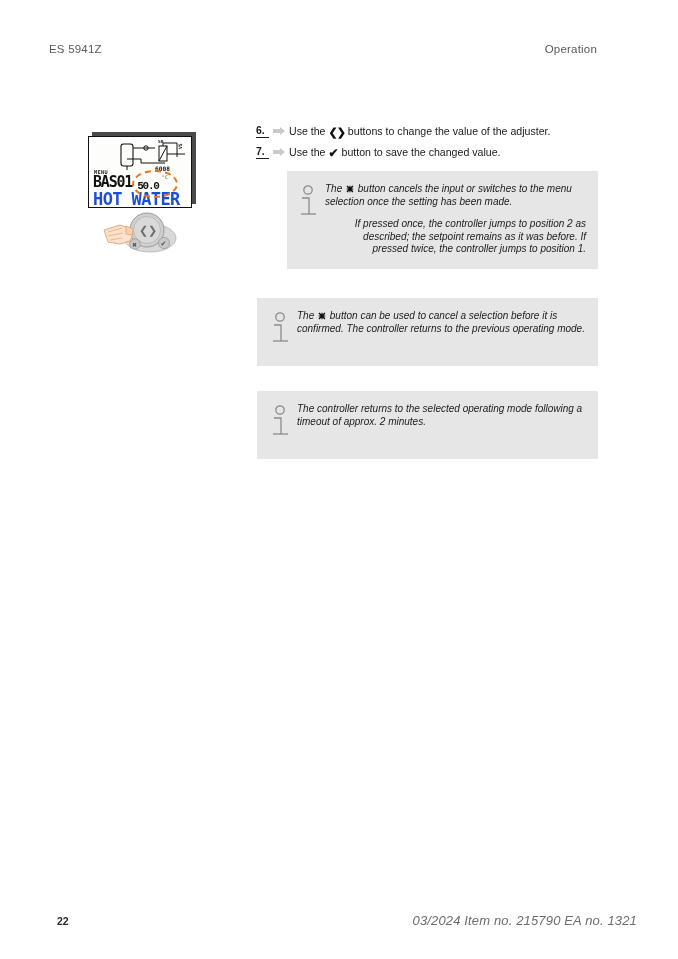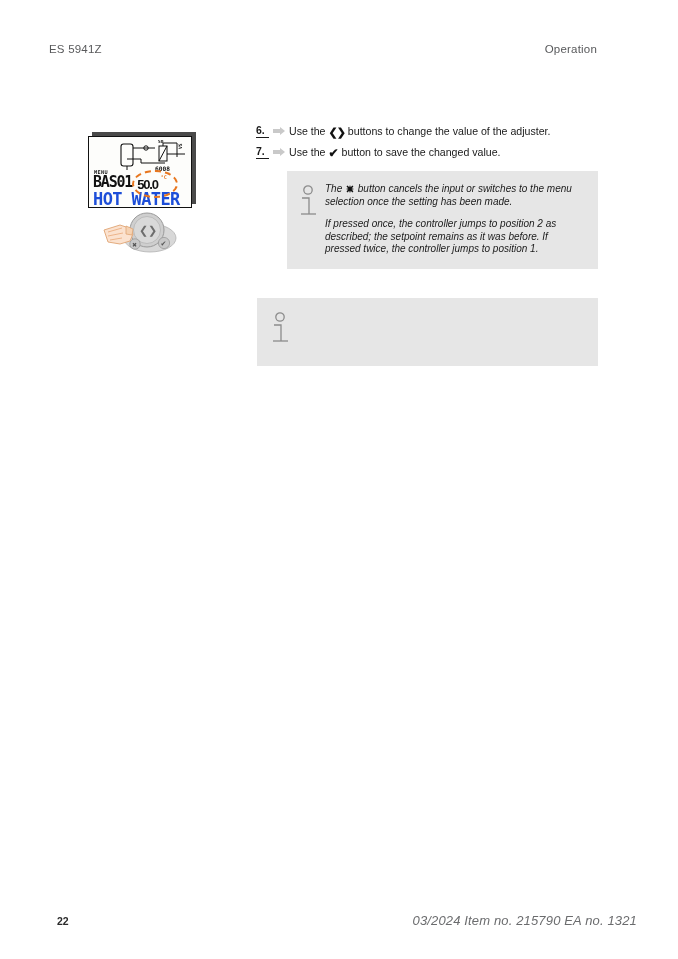--- a/index.html
+++ b/index.html
@@ -124,22 +124,22 @@
     font-weight: bold;
     letter-spacing: -1.2px;
     color: #111;
     line-height: 1;
   }
   .lcd-value-group {
     position: relative;
     margin-left: 3px;
   }
   .lcd-value {
-    font-family: Liberation Sans, sans-serif;
-    font-size: 13px;
+    font-family: Liberation Mono, monospace;
+    font-size: 11px;
     font-weight: bold;
     letter-spacing: -1.2px;
     color: #111;
     line-height: 1;
     position: relative;
     z-index: 2;
     margin-top: 44px;
   }
   .lcd-blink-ring {
     position: absolute;
@@ -271,21 +271,21 @@
     padding-top: 2px;
   }
   .note-icon svg { display: block; }
   .note-body {
     flex: 1 1 auto;
     font-size: 10px;
     line-height: 12.6px;
     font-style: italic;
     color: #1a1a1a;
   }
-  .note-para + .note-para { margin-top: 10px; }
+  .note-para + .note-para { margin-top: 10px; text-align: right; }
 </style>
 </head>
 <body>
 
 <div class="page-header">
   <span class="header-doc-id">ES 5941Z</span>
   <span class="header-section">Operation</span>
 </div>
 
 <div class="illustration-col">
@@ -402,21 +402,45 @@
   </div>
 
   <div class="note-box note-box-full">
     <span class="note-icon">
       <svg width="20" height="34" viewBox="0 0 20 34">
         <circle cx="9" cy="5" r="4.2" fill="none" stroke="#8c8c8c" stroke-width="1.3"></circle>
         <path d="M3 13 L10 13 L10 29" fill="none" stroke="#8c8c8c" stroke-width="1.3"></path>
         <line x1="2" y1="29" x2="17" y2="29" stroke="#8c8c8c" stroke-width="1.3"></line>
       </svg>
     </span>
-  </div>
-
+    <span class="note-body">
+      <span class="note-para">
+        <span>The</span>
+        <span class="glyph-cancel">
+          <svg width="8" height="8" viewBox="0 0 8 8">
+            <path d="M4 0 L5.1 2.9 L8 4 L5.1 5.1 L4 8 L2.9 5.1 L0 4 L2.9 2.9 Z" fill="#111"></path>
+            <path d="M1 1 L3.2 3.2 M6.9 1 L4.8 3.2 M1 6.9 L3.2 4.8 M6.9 6.9 L4.8 4.8" stroke="#111" stroke-width="1.5"></path>
+          </svg>
+        </span>
+        <span>button can be used to cancel a selection before it is confirmed. The controller returns to the previous operating mode.</span>
+      </span>
+    </span>
+  </div>
+
+  <div class="note-box note-box-full second">
+    <span class="note-icon">
+      <svg width="20" height="34" viewBox="0 0 20 34">
+        <circle cx="9" cy="5" r="4.2" fill="none" stroke="#8c8c8c" stroke-width="1.3"></circle>
+        <path d="M3 13 L10 13 L10 29" fill="none" stroke="#8c8c8c" stroke-width="1.3"></path>
+        <line x1="2" y1="29" x2="17" y2="29" stroke="#8c8c8c" stroke-width="1.3"></line>
+      </svg>
+    </span>
+    <span class="note-body">
+      <span class="note-para">The controller returns to the selected operating mode following a timeout of approx. 2 minutes.</span>
+    </span>
+  </div>
 
 </div>
 
 <div class="page-footer">
   <span class="footer-page-number">22</span>
   <span class="footer-meta">03/2024  Item no. 215790  EA no. 1321</span>
 </div>
 
 </body></html>

